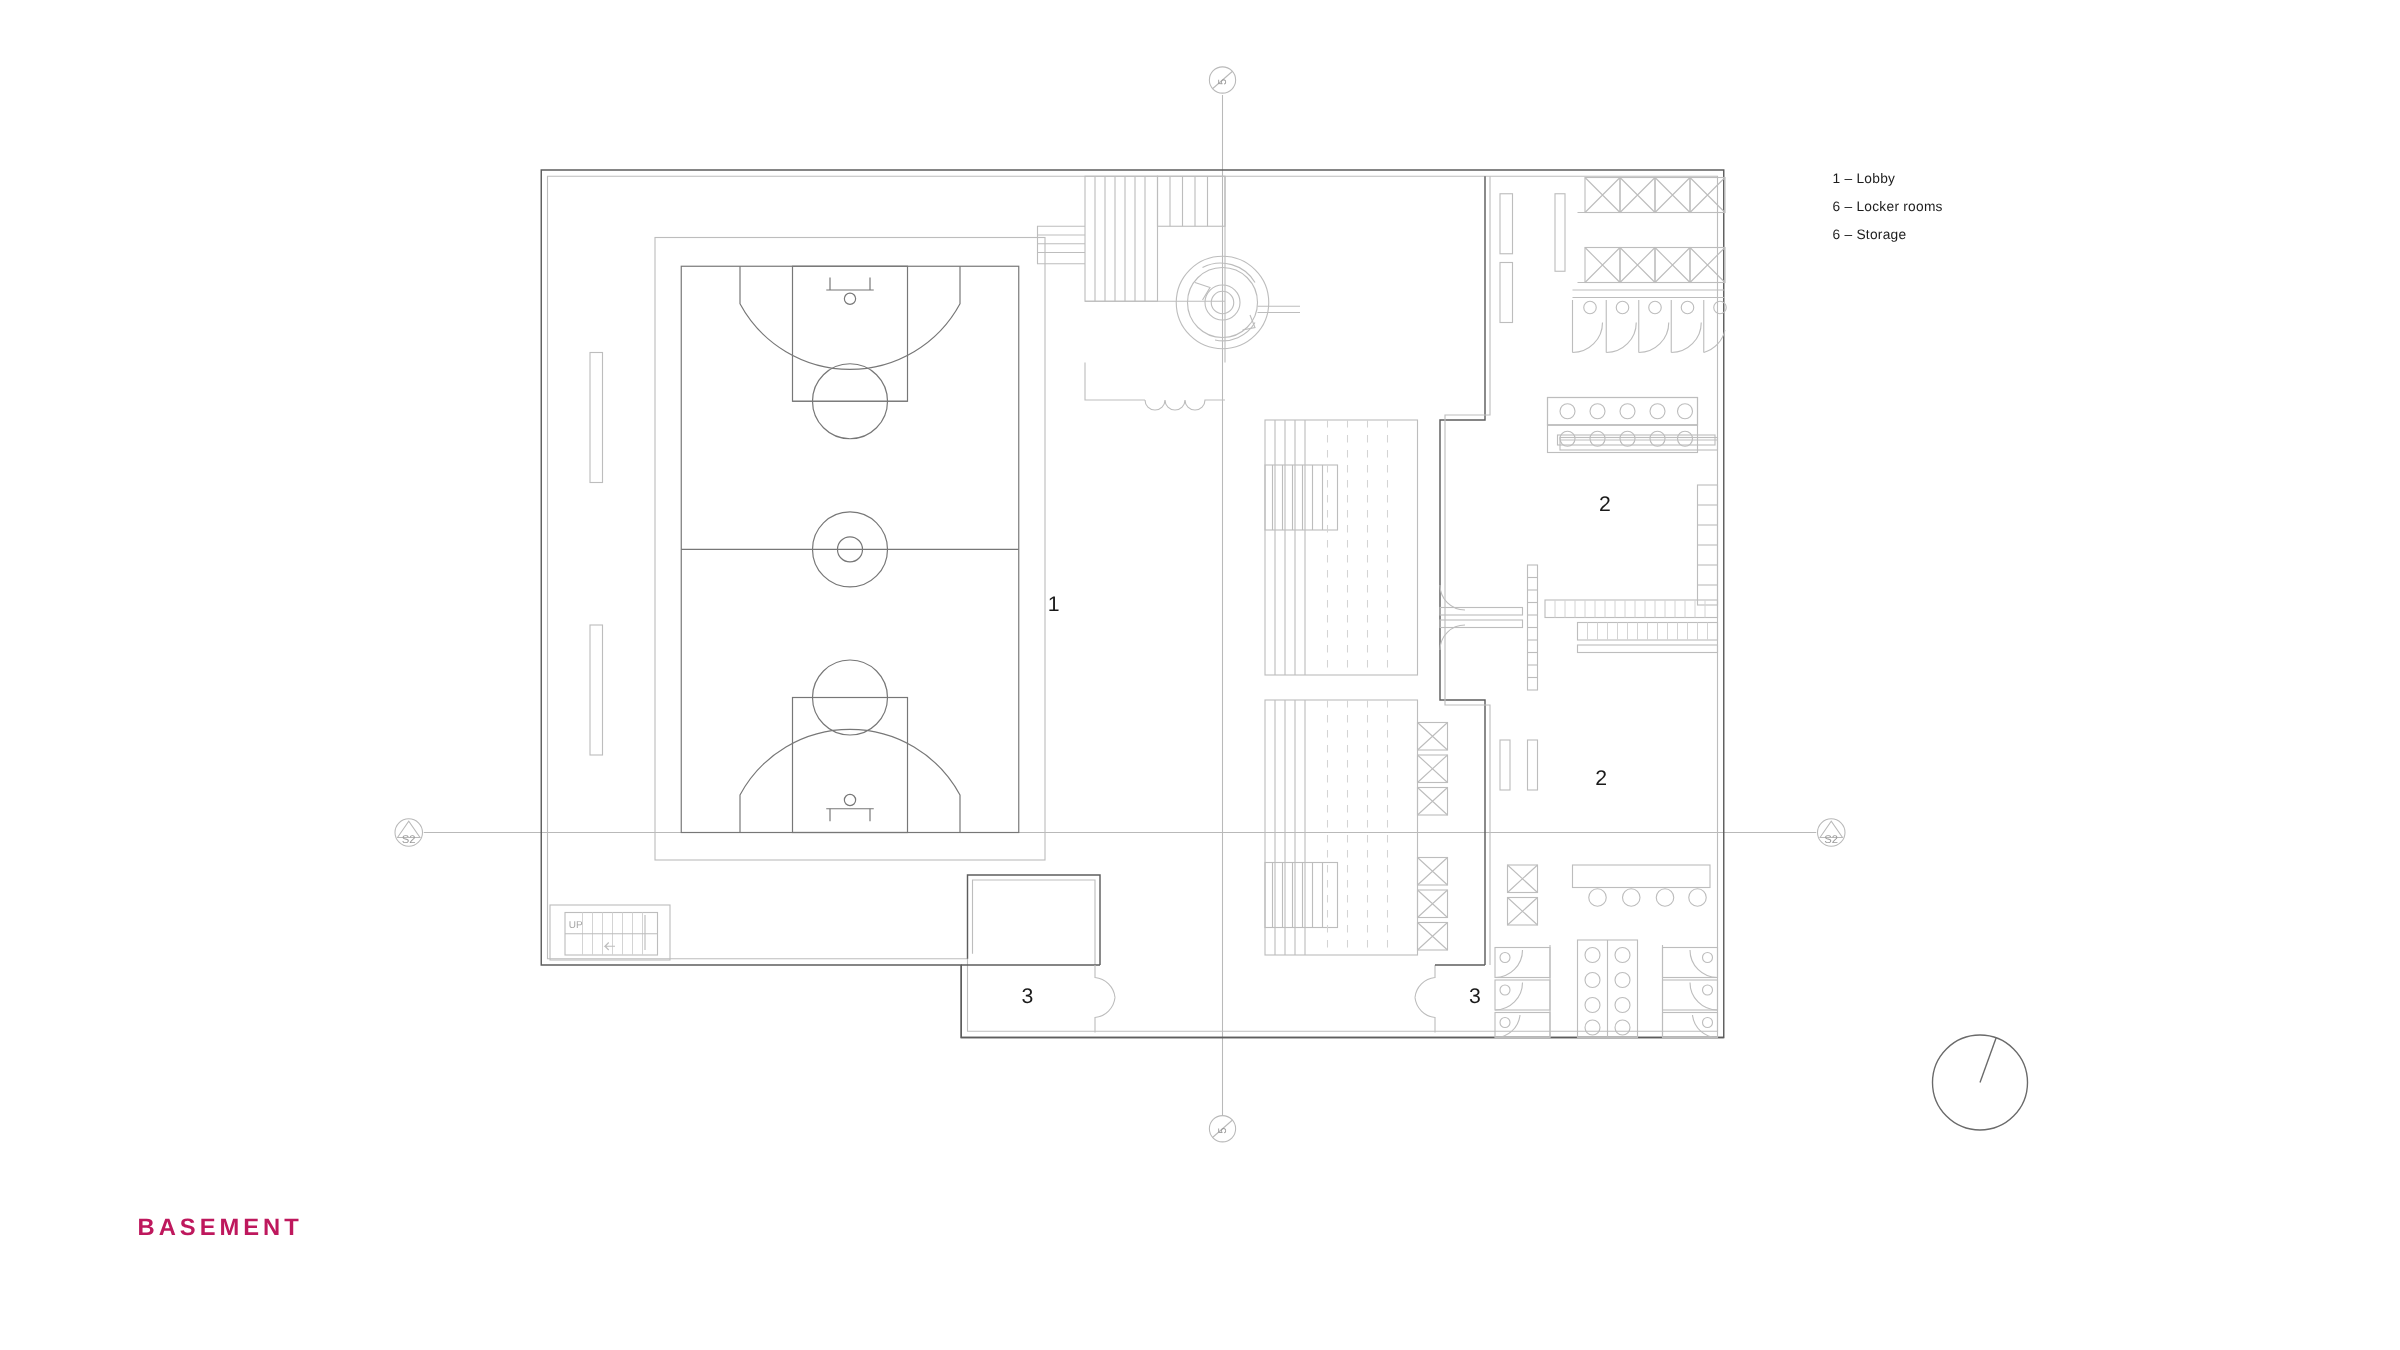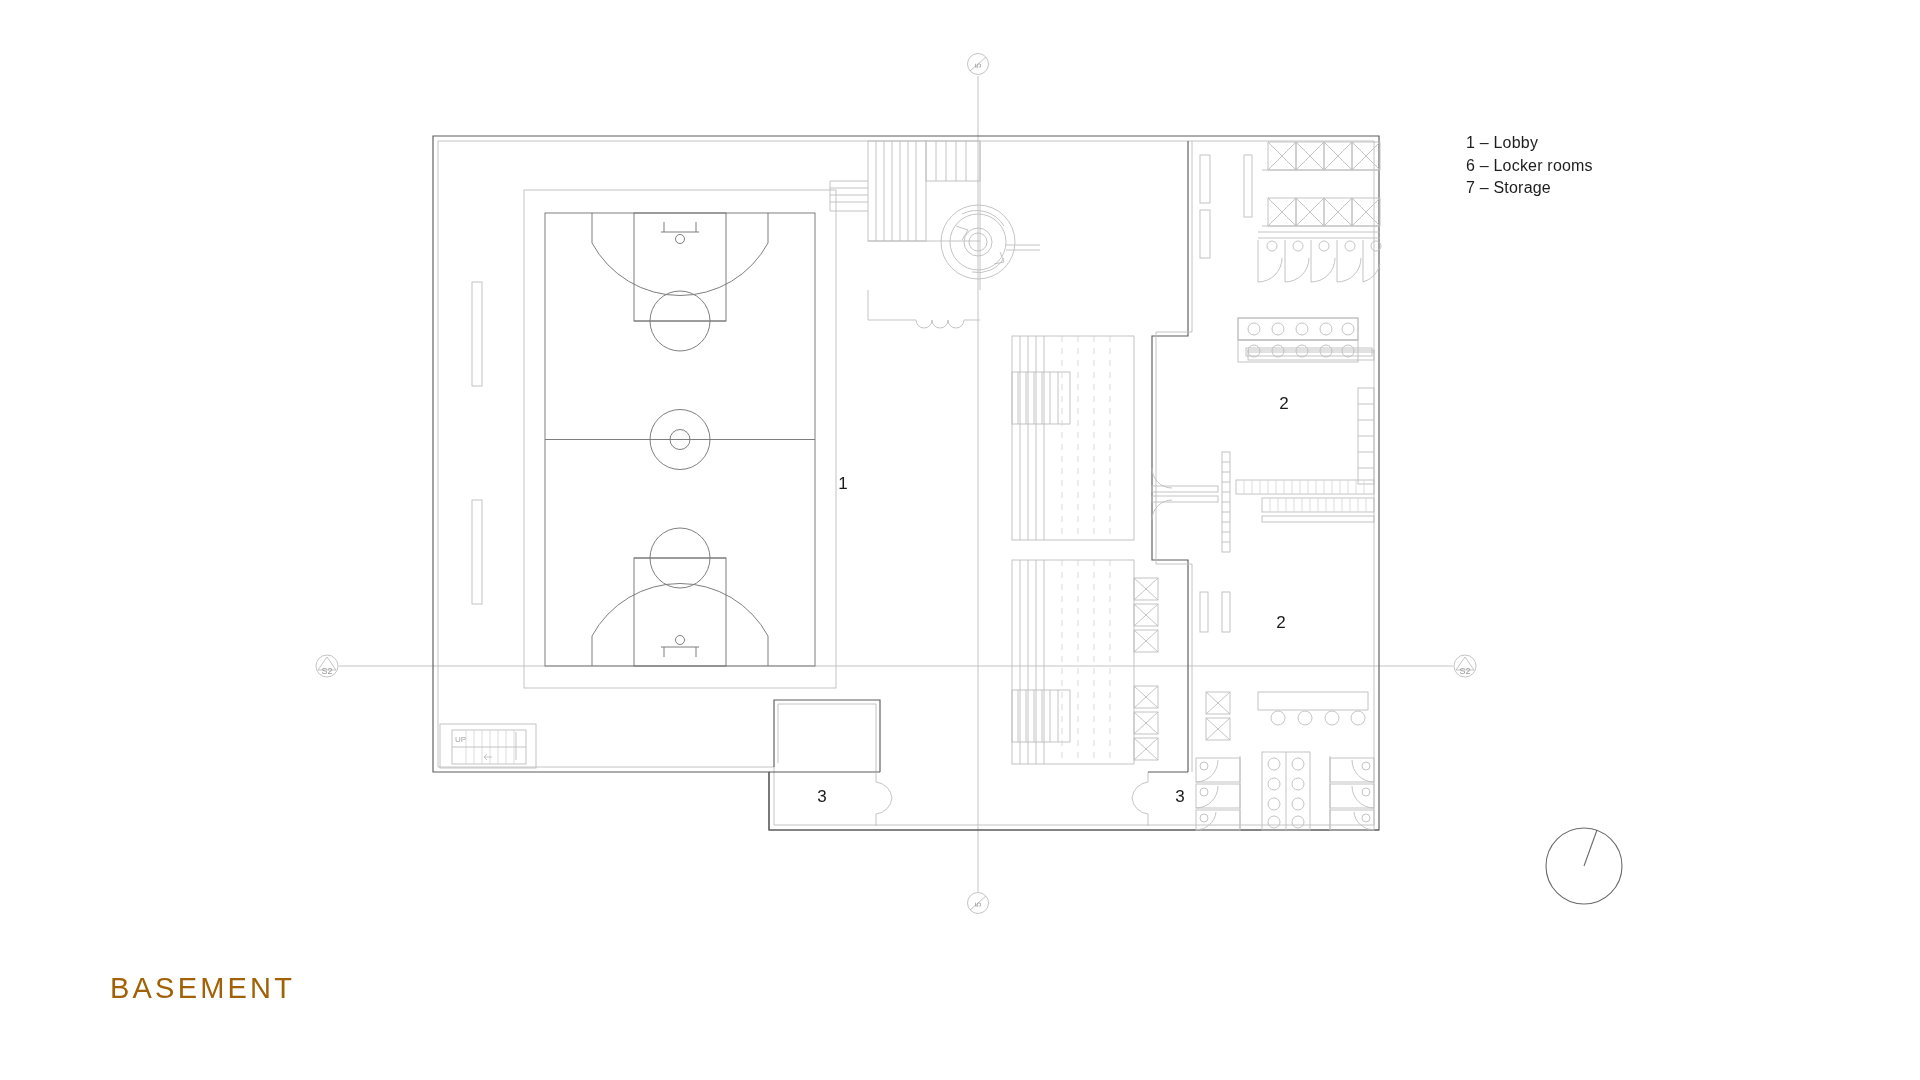--- a/index.html
+++ b/index.html
@@ -21,37 +21,37 @@
     left: 0; top: 0;
     width: 1920px;
     height: 1080px;
   }
 
   .legend {
     position: absolute;
     left: 1466px;
     top: 132px;
     font-family: "Liberation Sans", sans-serif;
-    font-size: 16px;
+    font-size: 11px;
     line-height: 22.5px;
     color: #1d1d1d;
     letter-spacing: 0.2px;
     white-space: nowrap;
   }
   .legend-row { display: block; }
 
   .sheet-title {
     position: absolute;
     left: 110px;
     top: 972px;
     font-family: "Liberation Sans", sans-serif;
-    font-weight: normal;
-    font-size: 29px;
+    font-weight: bold;
+    font-size: 19px;
     letter-spacing: 3.2px;
-    color: #a16207;
+    color: #be185d;
   }
 
   .room-label {
     position: absolute;
     font-family: "Liberation Sans", sans-serif;
     font-size: 17px;
     color: #1a1a1a;
     transform: translate(-50%, -50%);
   }
 
@@ -497,18 +497,18 @@
 
   <div class="room-label" style="left:843px; top:484px;">1</div>
   <div class="room-label" style="left:1284px; top:404px;">2</div>
   <div class="room-label" style="left:1281px; top:623px;">2</div>
   <div class="room-label" style="left:822px; top:797px;">3</div>
   <div class="room-label" style="left:1180px; top:797px;">3</div>
 
   <div class="legend">
     <span class="legend-row">1 – Lobby</span>
     <span class="legend-row">6 – Locker rooms</span>
-    <span class="legend-row">7 – Storage</span>
+    <span class="legend-row">6 – Storage</span>
   </div>
 
   <div class="sheet-title">BASEMENT</div>
 
 </div>
 
 </body></html>

